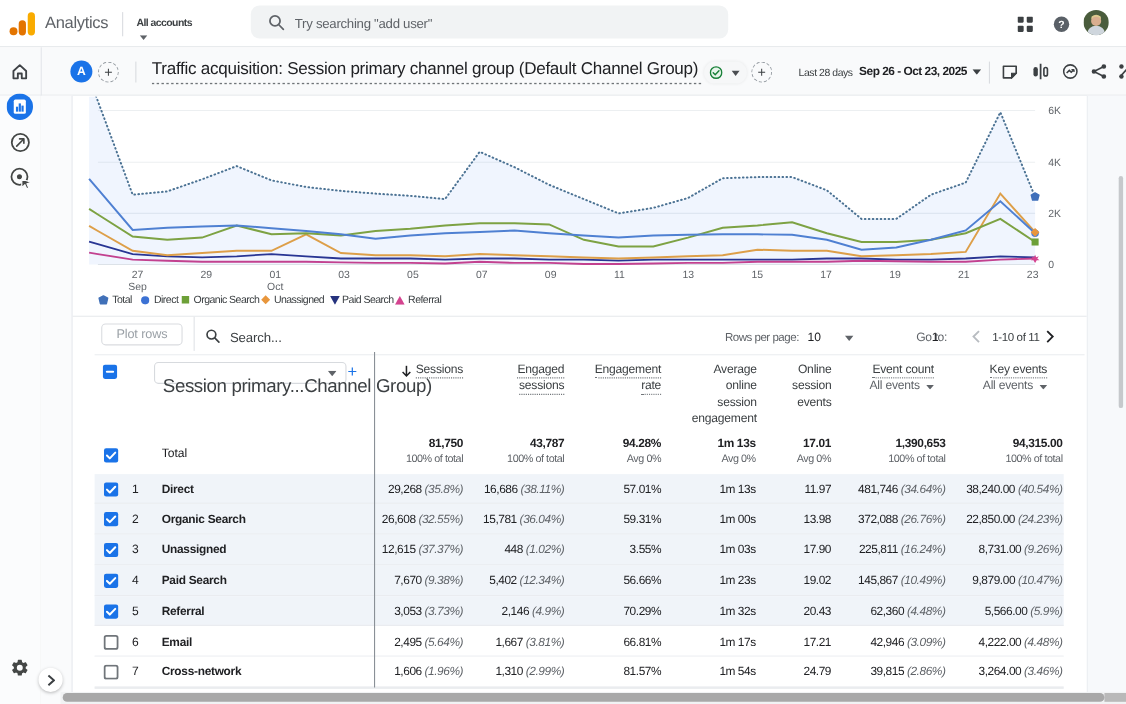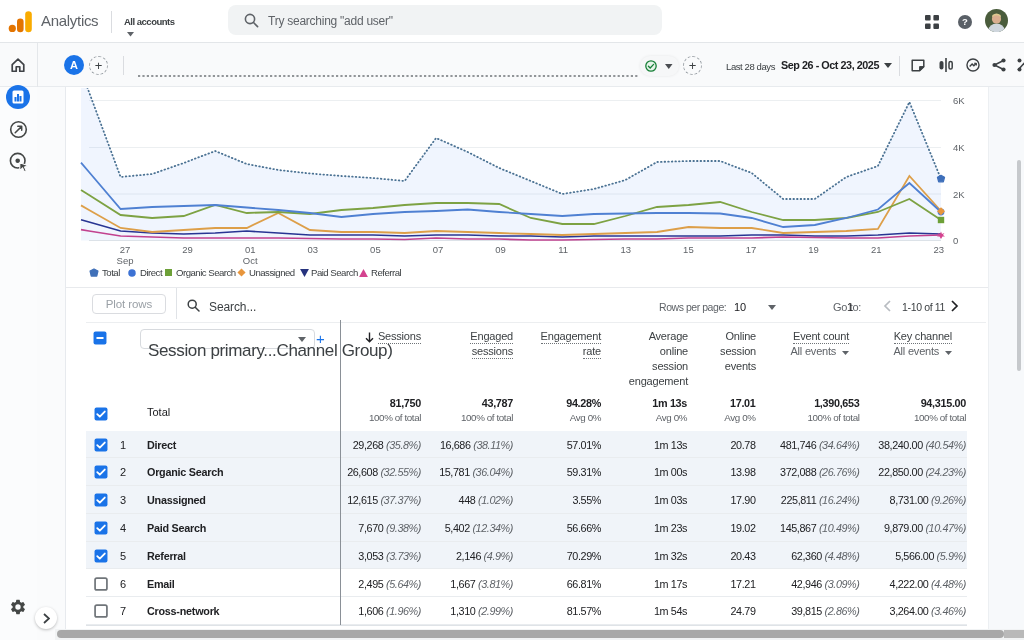--- a/index.html
+++ b/index.html
@@ -72,20 +72,21 @@
    <circle cx="11.5" cy="10" r="4.6" fill="#d9ae8f"></circle>
    <path d="M7,8.5 Q11.5,4 16,8.5 L15.6,6 Q11.5,3 7.4,6 Z" fill="#ddc98f"></path>
   </g>
  </svg>
 </div>
 
 <div id="bar2">
  <div class="abs" style="left:64px;top:12px;width:20px;height:20px;border-radius:50%;background:#1a73e8;color:#fff;font-size:11px;font-weight:700;text-align:center;line-height:20px">A</div>
  <div class="abs" style="left:89px;top:13px;width:19px;height:19px;border-radius:50%;border:1.2px dashed #9aa0a6;color:#3c4043;font-size:13px;text-align:center;line-height:17px">+</div>
  <div class="abs" style="left:123px;top:13px;width:1px;height:19px;background:#dadce0"></div>
+ <span class="abs" style="left:138px;top:11px;font-size:15.5px;color:#202124;letter-spacing:-0.25px;padding-bottom:3px">Traffic acquisition: Session primary channel group (Default Channel Group)</span>
  <svg class="ic" style="left:138px;top:32px" width="500" height="2" viewBox="0 0 500 2">
       <line x1="0" y1="1" x2="500" y2="1" stroke="#6f7478" stroke-width="1.4" stroke-dasharray="2.2 2.2"></line>
     </svg>
  <div class="abs" style="left:640px;top:13px;width:39px;height:20px;border-radius:10px;background:#f6f7f8;box-shadow:0 0 3px rgba(0,0,0,0.08)"></div>
  <svg class="ic" style="left:645px;top:17px" width="12" height="12" viewBox="0 0 12 12">
       <circle cx="6" cy="6" r="5.2" fill="#e6f4ea" stroke="#188038" stroke-width="1.3"></circle>
       <path d="M3.4,6.2 L5.2,8 L8.6,4.4" stroke="#188038" stroke-width="1.3" fill="none" stroke-linecap="round"></path>
     </svg>
  <svg class="ic" style="left:665px;top:21px" width="7.5" height="5" viewBox="0 0 9 6">
       <path d="M0,0 L9,0 L4.5,6 Z" fill="#4a4d51"></path>
@@ -273,21 +274,21 @@
     <path d="M4.5,0.5 L4.5,9.5 M1,6.2 L4.5,9.8 L8,6.2"></path>
   </svg>
 <div class="hcol" style="right:603px"><u>Sessions</u></div>
 <div class="hcol" style="right:511px"><u>Engaged</u><br><u>sessions</u></div>
 <div class="hcol" style="right:423px"><u>Engagement</u><br><u>rate</u></div>
 <div class="hcol" style="right:336px">Average<br>online<br>session<br>engagement</div>
 <div class="hcol" style="right:268px">Online<br>session<br>events</div>
 <div class="hcol" style="right:175px"><u>Event count</u><br><span class="gray">All events</span> <svg width="7" height="4" viewBox="0 0 7 4" style="margin-left:3px">
       <path d="M0,0 L7,0 L3.5,4 Z" fill="#5f6368"></path>
     </svg></div>
-<div class="hcol" style="right:72px"><u>Key channel</u><br><span class="gray">All events</span> <svg width="7" height="4" viewBox="0 0 7 4" style="margin-left:3px">
+<div class="hcol" style="right:72px"><u>Key events</u><br><span class="gray">All events</span> <svg width="7" height="4" viewBox="0 0 7 4" style="margin-left:3px">
       <path d="M0,0 L7,0 L3.5,4 Z" fill="#5f6368"></path>
     </svg></div>
 
 <div class="abs" style="left:86px;top:390px;width:881px;height:40px">
  <span class="cbc" style="left:8px;top:17px;position:absolute"><svg width="14" height="14" viewBox="0 0 13 13">
         <rect x="0.5" y="0.5" width="12" height="12" rx="1.8" fill="#1a73e8"></rect>
         <path d="M3 6.6 L5.4 9 L10 4.2" stroke="#fff" stroke-width="1.7" fill="none" stroke-linecap="round" stroke-linejoin="round"></path>
       </svg></span>
  <span style="position:absolute;left:61px;top:16px;font-size:11px;color:#202124">Total</span>
  <span class="tv" style="right:546px">
@@ -324,21 +325,21 @@
     <span class="cbc"><svg width="14" height="14" viewBox="0 0 13 13">
         <rect x="0.5" y="0.5" width="12" height="12" rx="1.8" fill="#1a73e8"></rect>
         <path d="M3 6.6 L5.4 9 L10 4.2" stroke="#fff" stroke-width="1.7" fill="none" stroke-linecap="round" stroke-linejoin="round"></path>
       </svg></span>
     <span class="rnum">1</span>
     <span class="rname">Direct</span>
     <span class="cv" style="right:546px">29,268 <span class="pc">(35.8%)</span></span>
     <span class="cv" style="right:454px">16,686 <span class="pc">(38.11%)</span></span>
     <span class="cv" style="right:366px">57.01%</span>
     <span class="cv" style="right:280px">1m 13s</span>
-    <span class="cv" style="right:211.5px">20.78</span>
+    <span class="cv" style="right:211.5px">11.97</span>
     <span class="cv" style="right:107.5px">481,746 <span class="pc">(34.64%)</span></span>
     <span class="cv" style="right:1px">38,240.00 <span class="pc">(40.54%)</span></span>
   </div>
 <div class="trow rowon" style="top:458.3px">
     <span class="cbc"><svg width="14" height="14" viewBox="0 0 13 13">
         <rect x="0.5" y="0.5" width="12" height="12" rx="1.8" fill="#1a73e8"></rect>
         <path d="M3 6.6 L5.4 9 L10 4.2" stroke="#fff" stroke-width="1.7" fill="none" stroke-linecap="round" stroke-linejoin="round"></path>
       </svg></span>
     <span class="rnum">2</span>
     <span class="rname">Organic Search</span>

